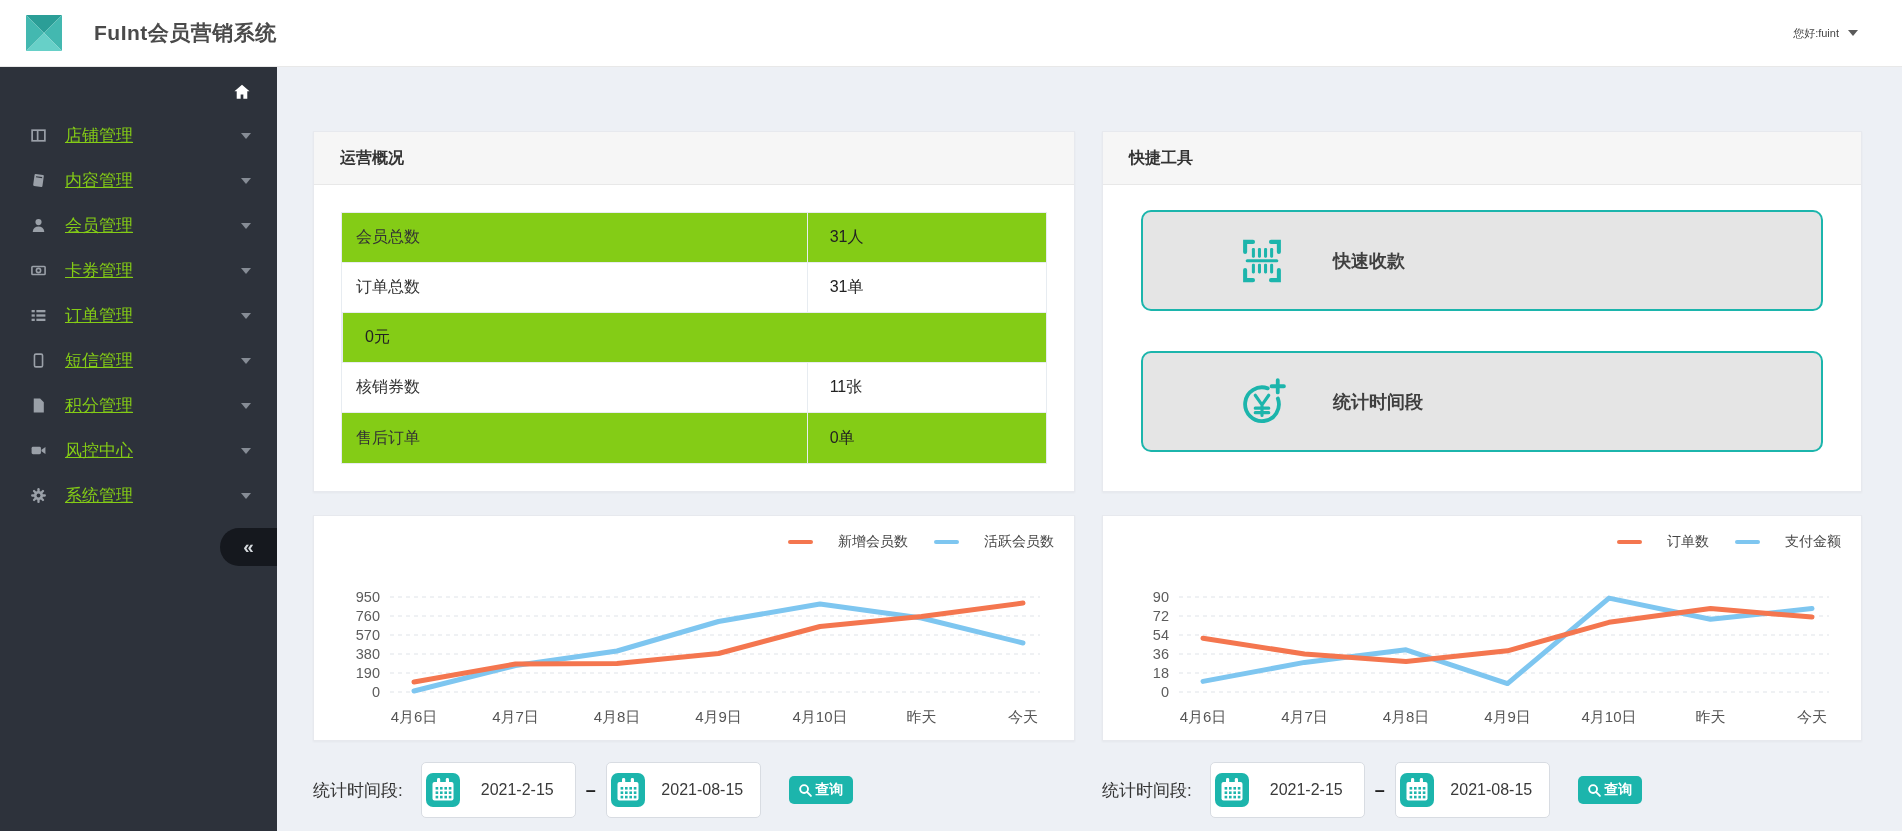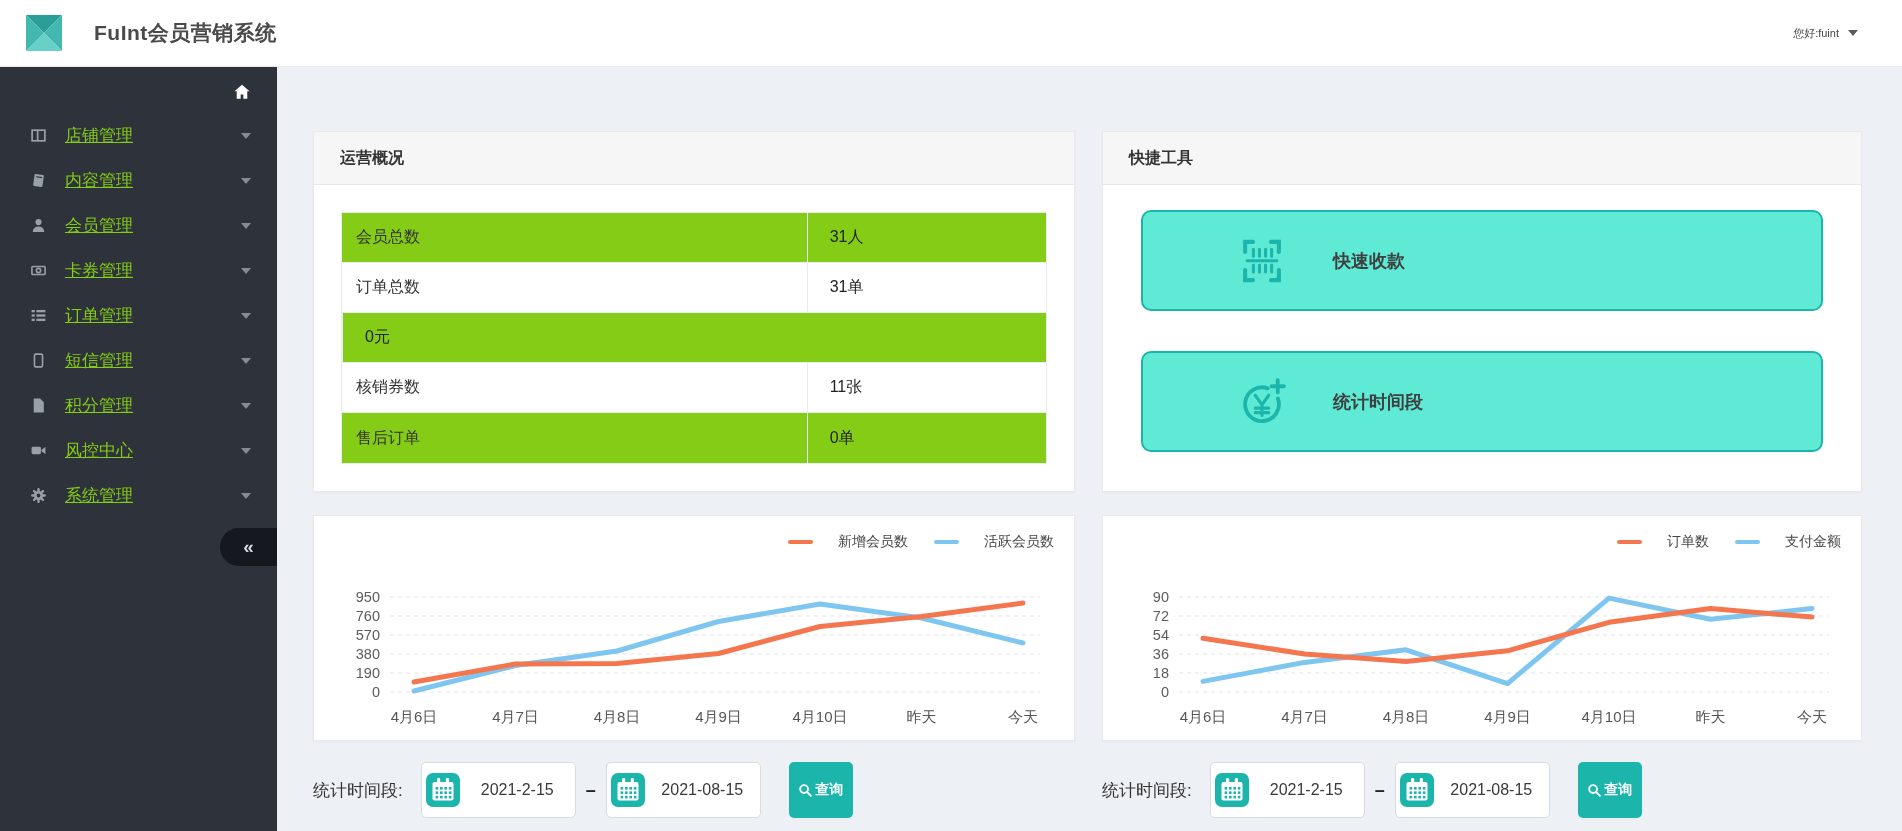--- a/index.html
+++ b/index.html
@@ -32,41 +32,41 @@
   .card-header { height: 53px; background: #f6f6f6; border-bottom: 1px solid #e8e8e8; display: flex; align-items: center; padding-left: 26px; font-size: 16px; font-weight: bold; color: #333; }
   .overview-body { padding: 27px; }
   .stat-table { border: 1px solid #e7ecf1; }
   .stat-row { display: flex; height: 50px; align-items: stretch; border-bottom: 1px solid #e7ecf1; background: #fff; }
   .stat-row:last-child { border-bottom: none; }
   .stat-row.odd { background: #84cc16; }
   .stat-label { flex: 0 0 66%; display: flex; align-items: center; padding-left: 14px; font-size: 16px; color: #333; }
   .stat-value { flex: 1; display: flex; align-items: center; padding-left: 22px; border-left: 1px solid #e7ecf1; font-size: 16px; color: #222; }
 
   .tools-body { padding: 25px 38px; }
-  .tool-btn { height: 101px; border: 2px solid #1cb5ac; border-radius: 10px; background: #5eead4; display: flex; align-items: center; padding-left: 92px; gap: 44px; cursor: pointer; margin-bottom: 40px; }
+  .tool-btn { height: 101px; border: 2px solid #1cb5ac; border-radius: 10px; background: #e5e5e5; display: flex; align-items: center; padding-left: 92px; gap: 44px; cursor: pointer; margin-bottom: 40px; }
   .tool-btn:last-child { margin-bottom: 0; }
   .tool-label { font-size: 18px; font-weight: bold; color: #3f3f3f; }
 
   
   .chart-row { margin-top: 23px; }
   .chart-card { height: 226px; position: relative; }
   .legend { position: absolute; top: 17px; right: 20px; display: flex; gap: 26px; }
   .legend-item { display: flex; align-items: center; gap: 25px; font-size: 14px; color: #464646; cursor: pointer; }
   .legend-swatch { width: 25px; height: 4px; border-radius: 2px; }
   svg.chart { position: absolute; left: 14px; top: 38px; }
   svg.chart text { font-family: "Liberation Sans", sans-serif; }
 
   
   .filter-row { margin-top: 21px; }
   .filter-bar { display: flex; align-items: center; }
   .filter-label { font-size: 17px; color: #333; margin-right: 18px; }
   .date-input { display: flex; align-items: center; background: #fff; border: 1px solid #d8dce2; border-radius: 5px; height: 56px; width: 155px; padding-left: 4px; cursor: pointer; }
   .date-text { flex: 1; text-align: center; font-size: 16px; color: #3a3a3a; }
   .dash { margin: 0 10px; font-size: 18px; font-weight: bold; color: #222; }
-  .search-btn { margin-left: 28px; height: 56px; min-width: 64px; padding: 0 8px; background: #1cb5ac; border: none; border-radius: 5px; color: #fff; display: flex; align-items: center; justify-content: center; gap: 2px; font-size: 14px; font-weight: bold; cursor: pointer; }
+  .search-btn { margin-left: 28px; height: 28px; min-width: 64px; padding: 0 8px; background: #1cb5ac; border: none; border-radius: 5px; color: #fff; display: flex; align-items: center; justify-content: center; gap: 2px; font-size: 14px; font-weight: bold; cursor: pointer; }
 </style>
 </head>
 <body>
 
 <div class="header">
   <div class="brand">
     <span style="display:flex">
       <svg width="36" height="36" viewBox="0 0 34 34">
         <polygon points="0,0 34,0 17,17" fill="#2b9e97"></polygon>
         <polygon points="34,0 34,34 17,17" fill="#43b8b0"></polygon>

